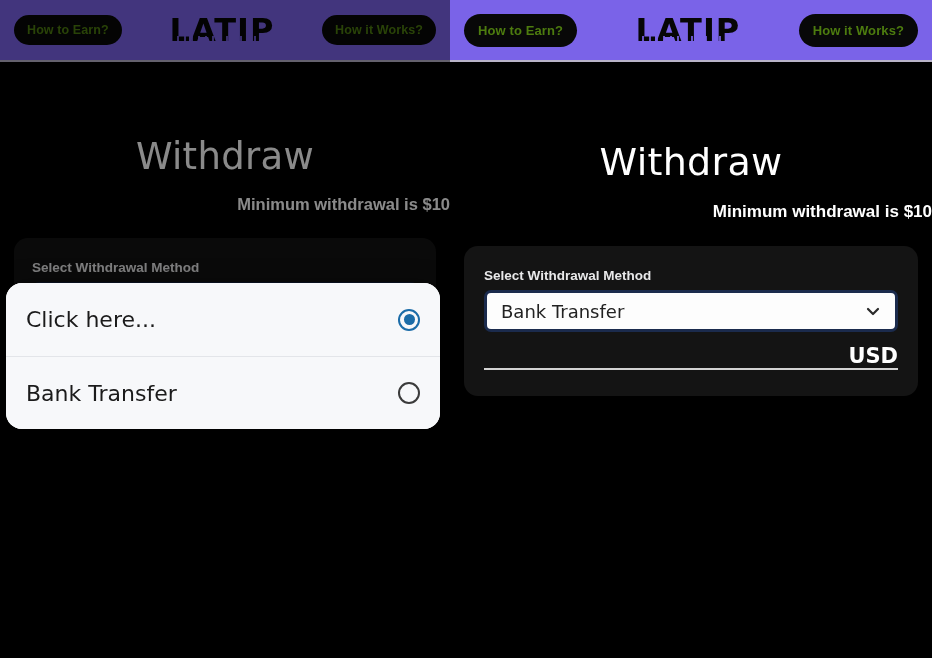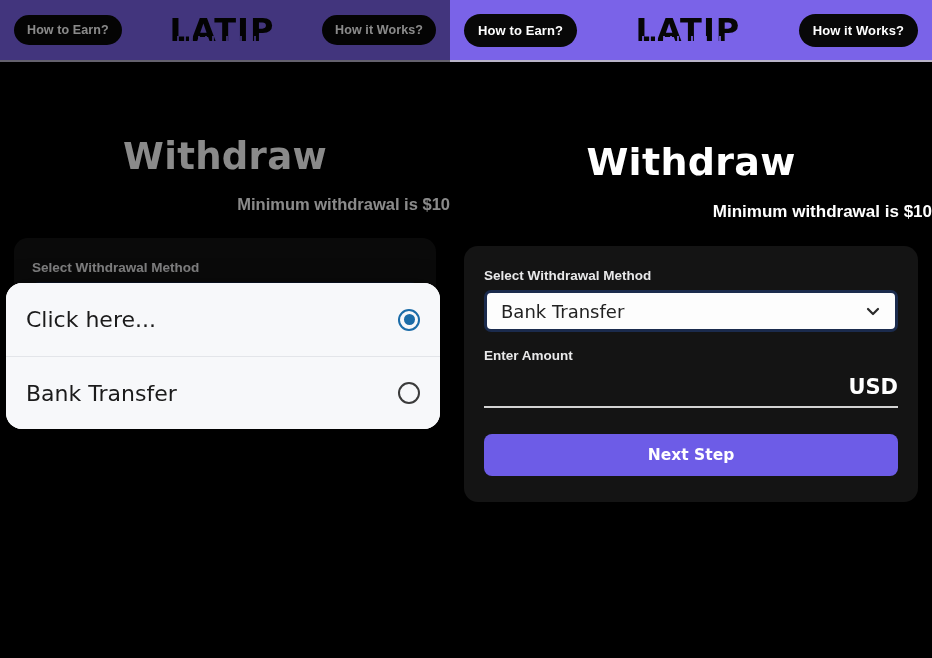--- a/index.html
+++ b/index.html
@@ -20,21 +20,21 @@
   .site-header {
     position: absolute; top: 0; height: 62px;
     background: #7a63e8;
     display: flex; align-items: center; justify-content: space-between;
     border-bottom: 2px solid #b9b4c9;
   }
   .hdr-left  { left: 0; width: 450px; padding: 0 14px; }
   .hdr-right { left: 0; width: 482px; padding: 0 14px; }
 
   .pill {
-    background: #080808; color: #ffffff;
+    background: #080808; color: #4d7c0f;
     border-radius: 999px;
     font-size: 13px; font-weight: bold;
     padding: 9px 14px;
     white-space: nowrap;
     letter-spacing: .1px;
   }
   .pill.small { font-size: 12.5px; padding: 8px 13px; }
 
   .logo {
     color: #060606;
@@ -50,21 +50,21 @@
     background: repeating-linear-gradient(90deg,
       rgba(122,99,232,0) 0 5px, rgba(122,99,232,.85) 5px 7px);
     pointer-events:none;
   }
 
   
   .page { position: absolute; left: 0; width: 100%; top: 62px; }
 
   .title {
     text-align: center; color: #fff;
-    font-weight: bold; font-family: "DejaVu Sans", sans-serif;
+    font-weight: normal; font-family: "DejaVu Sans", sans-serif;
     letter-spacing: .3px;
   }
   .subtitle { text-align: right; color: #fff; font-weight: bold; }
 
   .panel-left  .title    { font-size: 37px; margin-top: 73px; }
   .panel-left  .subtitle { font-size: 16.5px; margin-top: 17px; }
   .panel-right .title    { font-size: 38px; margin-top: 78px; }
   .panel-right .subtitle { font-size: 17px; margin-top: 18px; }
 
   
@@ -86,21 +86,21 @@
   .select-closed { background: #fdfdfd; color: #222; border: 3px solid #1b2b4d; }
   .chev { width: 16px; height: 16px; flex: 0 0 auto; }
   .chev path { stroke: #2a2a2a; stroke-width: 2.2; fill: none; stroke-linecap: round; stroke-linejoin: round; }
 
   .amount-row {
     display: flex; align-items: flex-end; justify-content: flex-end;
     height: 38px;
     border-bottom: 2px solid #d3d3d3;
     color: #fff; font-size: 21px; font-weight: bold;
     font-family: "DejaVu Sans", sans-serif;
-    padding-bottom: 7px;
+    padding-bottom: 0;
     text-align: right;
   }
   .next-btn {
     margin-top: 26px; width: 100%; height: 42px;
     background: #6d5ce7; border: none; border-radius: 8px;
     color: #fff; font-size: 15.5px; font-weight: bold;
     font-family: "DejaVu Sans", sans-serif;
     cursor: pointer;
   }
 
@@ -191,24 +191,22 @@
 
       <div class="card">
         <div class="field-label">Select Withdrawal Method</div>
         <div class="select-box select-closed">
           <span>Bank Transfer</span>
           <svg class="chev" viewBox="0 0 16 16">
               <path d="M3 6 L8 11 L13 6"></path>
             </svg>
         </div>
 
-        <div class="field-label" style="margin-top:16px;">Enter Amount</div>
         <div class="amount-row">
           <span></span>
           <span style="margin-left:8px;">USD</span>
         </div>
 
-        <button class="next-btn">Next Step</button>
       </div>
     </div>
   </div>
 
 </div>
 
 </body></html>

